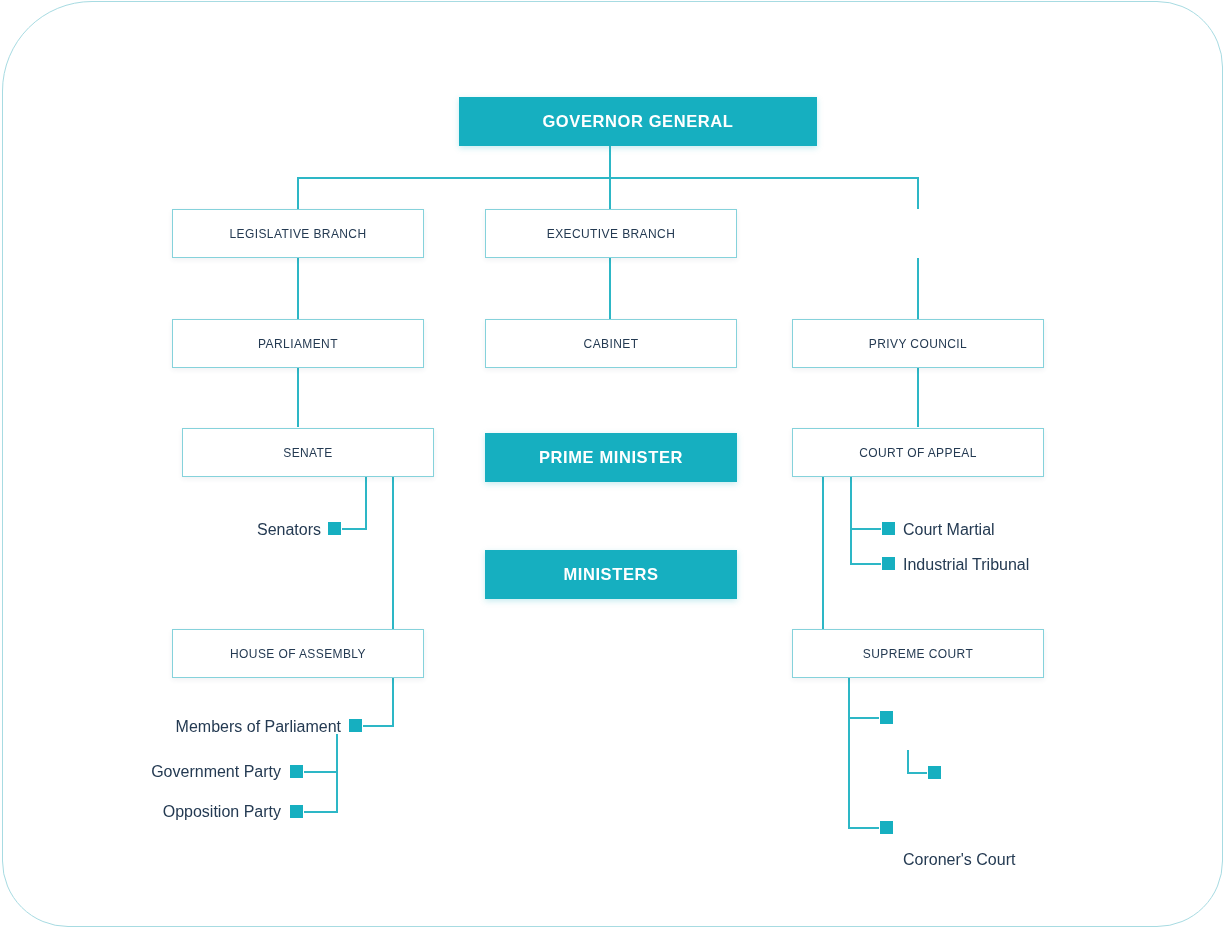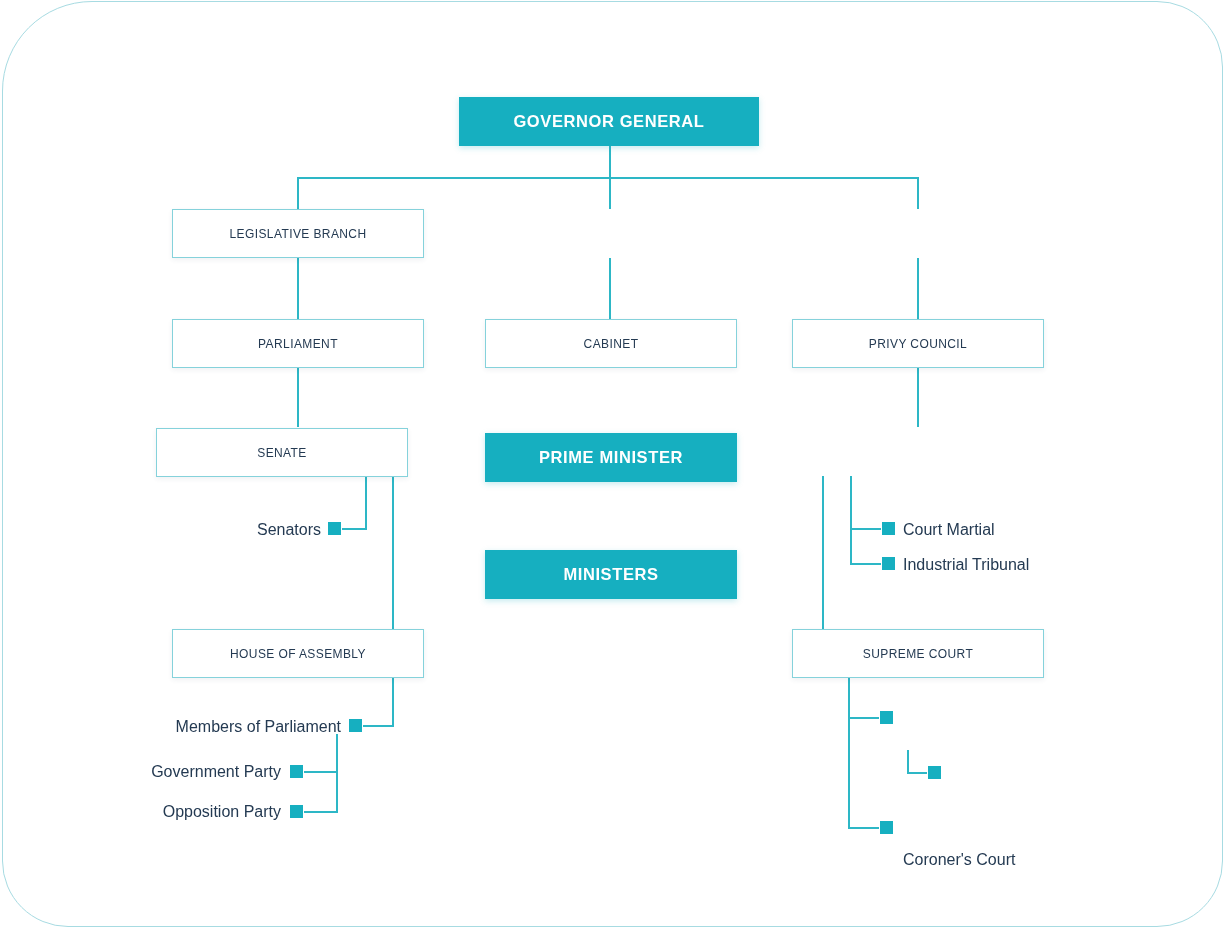--- a/index.html
+++ b/index.html
@@ -35,21 +35,21 @@
     white-space:nowrap;
   }
   .node.filled{
     background:var(--teal-fill,#16afc0);
     border:none;
     box-shadow:0 2px 6px rgba(22,175,192,0.25);
   }
   .node.filled .node-label{
     color:var(--text-light,#ffffff);font-weight:bold;font-size:16.5px;letter-spacing:0.6px;
   }
-  .node.wide{width:300px;}
+  .node.wide{width:358px;}
   .vline{position:absolute;width:2px;background:var(--connector,#2db7c6);}
   .hline{position:absolute;height:2px;background:var(--connector,#2db7c6);}
   .sq{position:absolute;width:13px;height:13px;background:var(--teal-fill,#16afc0);}
   .leaf{
     position:absolute;font-size:16px;line-height:19px;color:var(--text-dark,#243a52);
     white-space:nowrap;
   }
   .leaf.right{text-align:right;}
   .leaf.two{line-height:23px;}
   .leaf.two span{display:block;}
@@ -92,36 +92,42 @@
   <div class="hline" style="left:904px;top:770px;width:20px"></div>
   <div class="hline" style="left:845px;top:825px;width:31px"></div>
 
   <div class="node filled wide" style="left:456px;top:95px">
     <span class="node-label">GOVERNOR GENERAL</span>
   </div>
 
   <div class="node" style="left:169px;top:207px">
     <span class="node-label">LEGISLATIVE BRANCH</span>
   </div>
+  <div class="node" style="left:482px;top:207px">
+    <span class="node-label">EXECUTIVE BRANCH</span>
+  </div>
 
   <div class="node" style="left:169px;top:317px">
     <span class="node-label">PARLIAMENT</span>
   </div>
   <div class="node" style="left:482px;top:317px">
     <span class="node-label">CABINET</span>
   </div>
   <div class="node" style="left:789px;top:317px">
     <span class="node-label">PRIVY COUNCIL</span>
   </div>
 
-  <div class="node" style="left:153px;top:426px">
+  <div class="node" style="left:179px;top:426px">
     <span class="node-label">SENATE</span>
   </div>
   <div class="node filled" style="left:482px;top:431px">
     <span class="node-label">PRIME MINISTER</span>
+  </div>
+  <div class="node" style="left:789px;top:426px">
+    <span class="node-label">COURT OF APPEAL</span>
   </div>
 
   <div class="node filled" style="left:482px;top:548px">
     <span class="node-label">MINISTERS</span>
   </div>
 
   <div class="node" style="left:169px;top:627px">
     <span class="node-label">HOUSE OF ASSEMBLY</span>
   </div>
   <div class="node" style="left:789px;top:627px">

